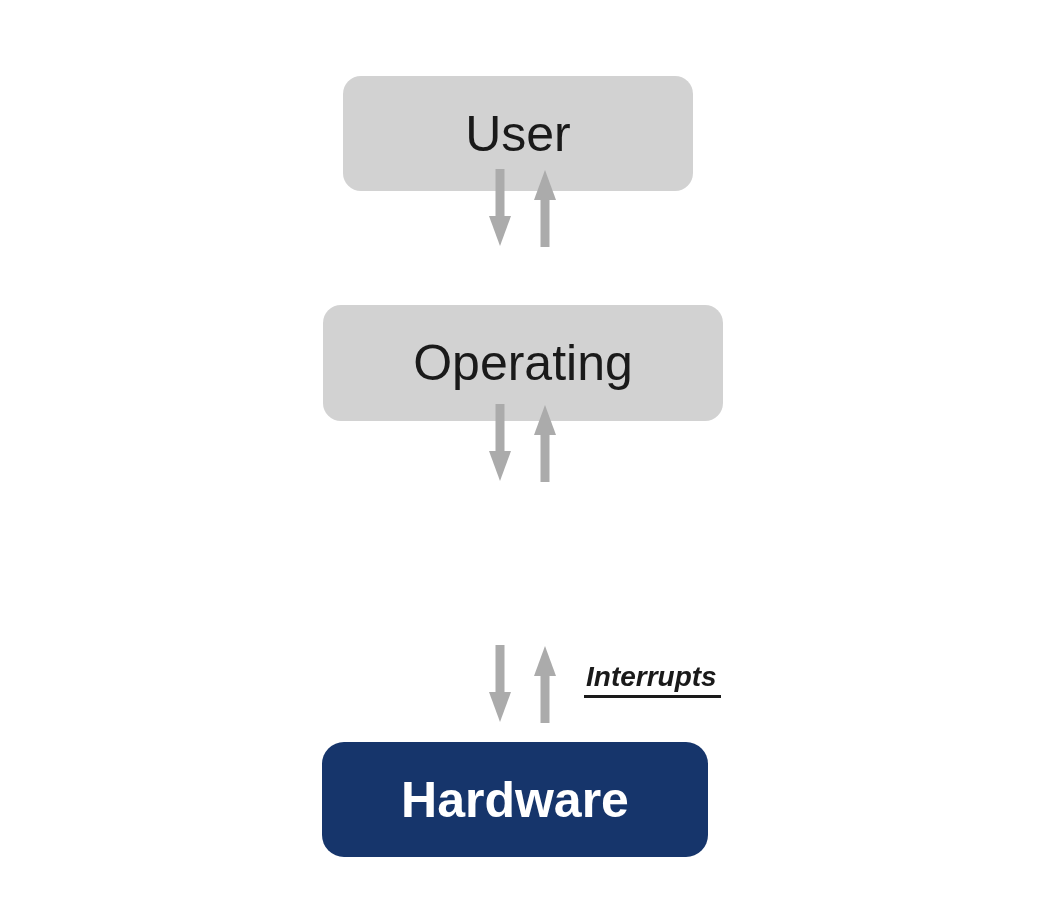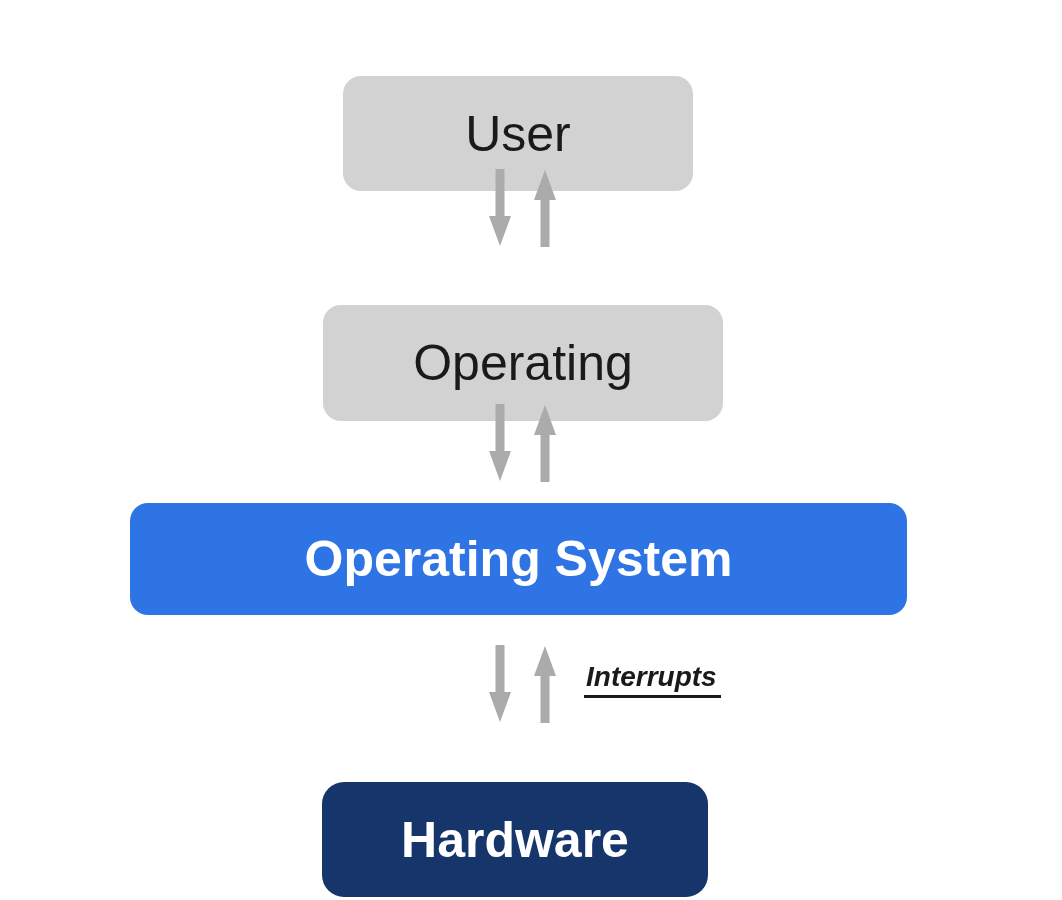--- a/index.html
+++ b/index.html
@@ -50,21 +50,20 @@
     background: var(--os-blue);
   }
   .box-os .label, .box-hardware .label {
     color: var(--text-light);
     font-weight: 700;
   }
   .box-hardware {
     left: 322px; top: 742px; width: 386px; height: 115px;
     background: var(--hardware-navy);
     border-radius: 22px;
-    margin-top: 40px;
   }
   .arrow-pair {
     position: absolute;
     left: 488px;
     width: 70px;
     height: 78px;
   }
   .arrow-pair svg { display: block; width: 70px; height: 78px; }
   .arrows-1 { top: 169px; }
   .arrows-2 { top: 404px; }
@@ -115,23 +114,20 @@
         <rect x="7.5" y="0" width="9" height="49"></rect>
         <polygon points="1,47 23,47 12,77"></polygon>
       </g>
       <g fill="#ababab">
         <polygon points="57,1 46,31 68,31"></polygon>
         <rect x="52.5" y="29" width="9" height="49"></rect>
       </g>
     </svg>
   </div>
 
-  <div class="layer-box box-os">
-    <span class="label">Operating System</span>
-  </div>
 
   <div class="arrow-pair arrows-3">
     <svg viewBox="0 0 70 78" xmlns="http://www.w3.org/2000/svg">
       <g fill="#ababab">
         <rect x="7.5" y="0" width="9" height="49"></rect>
         <polygon points="1,47 23,47 12,77"></polygon>
       </g>
       <g fill="#ababab">
         <polygon points="57,1 46,31 68,31"></polygon>
         <rect x="52.5" y="29" width="9" height="49"></rect>

